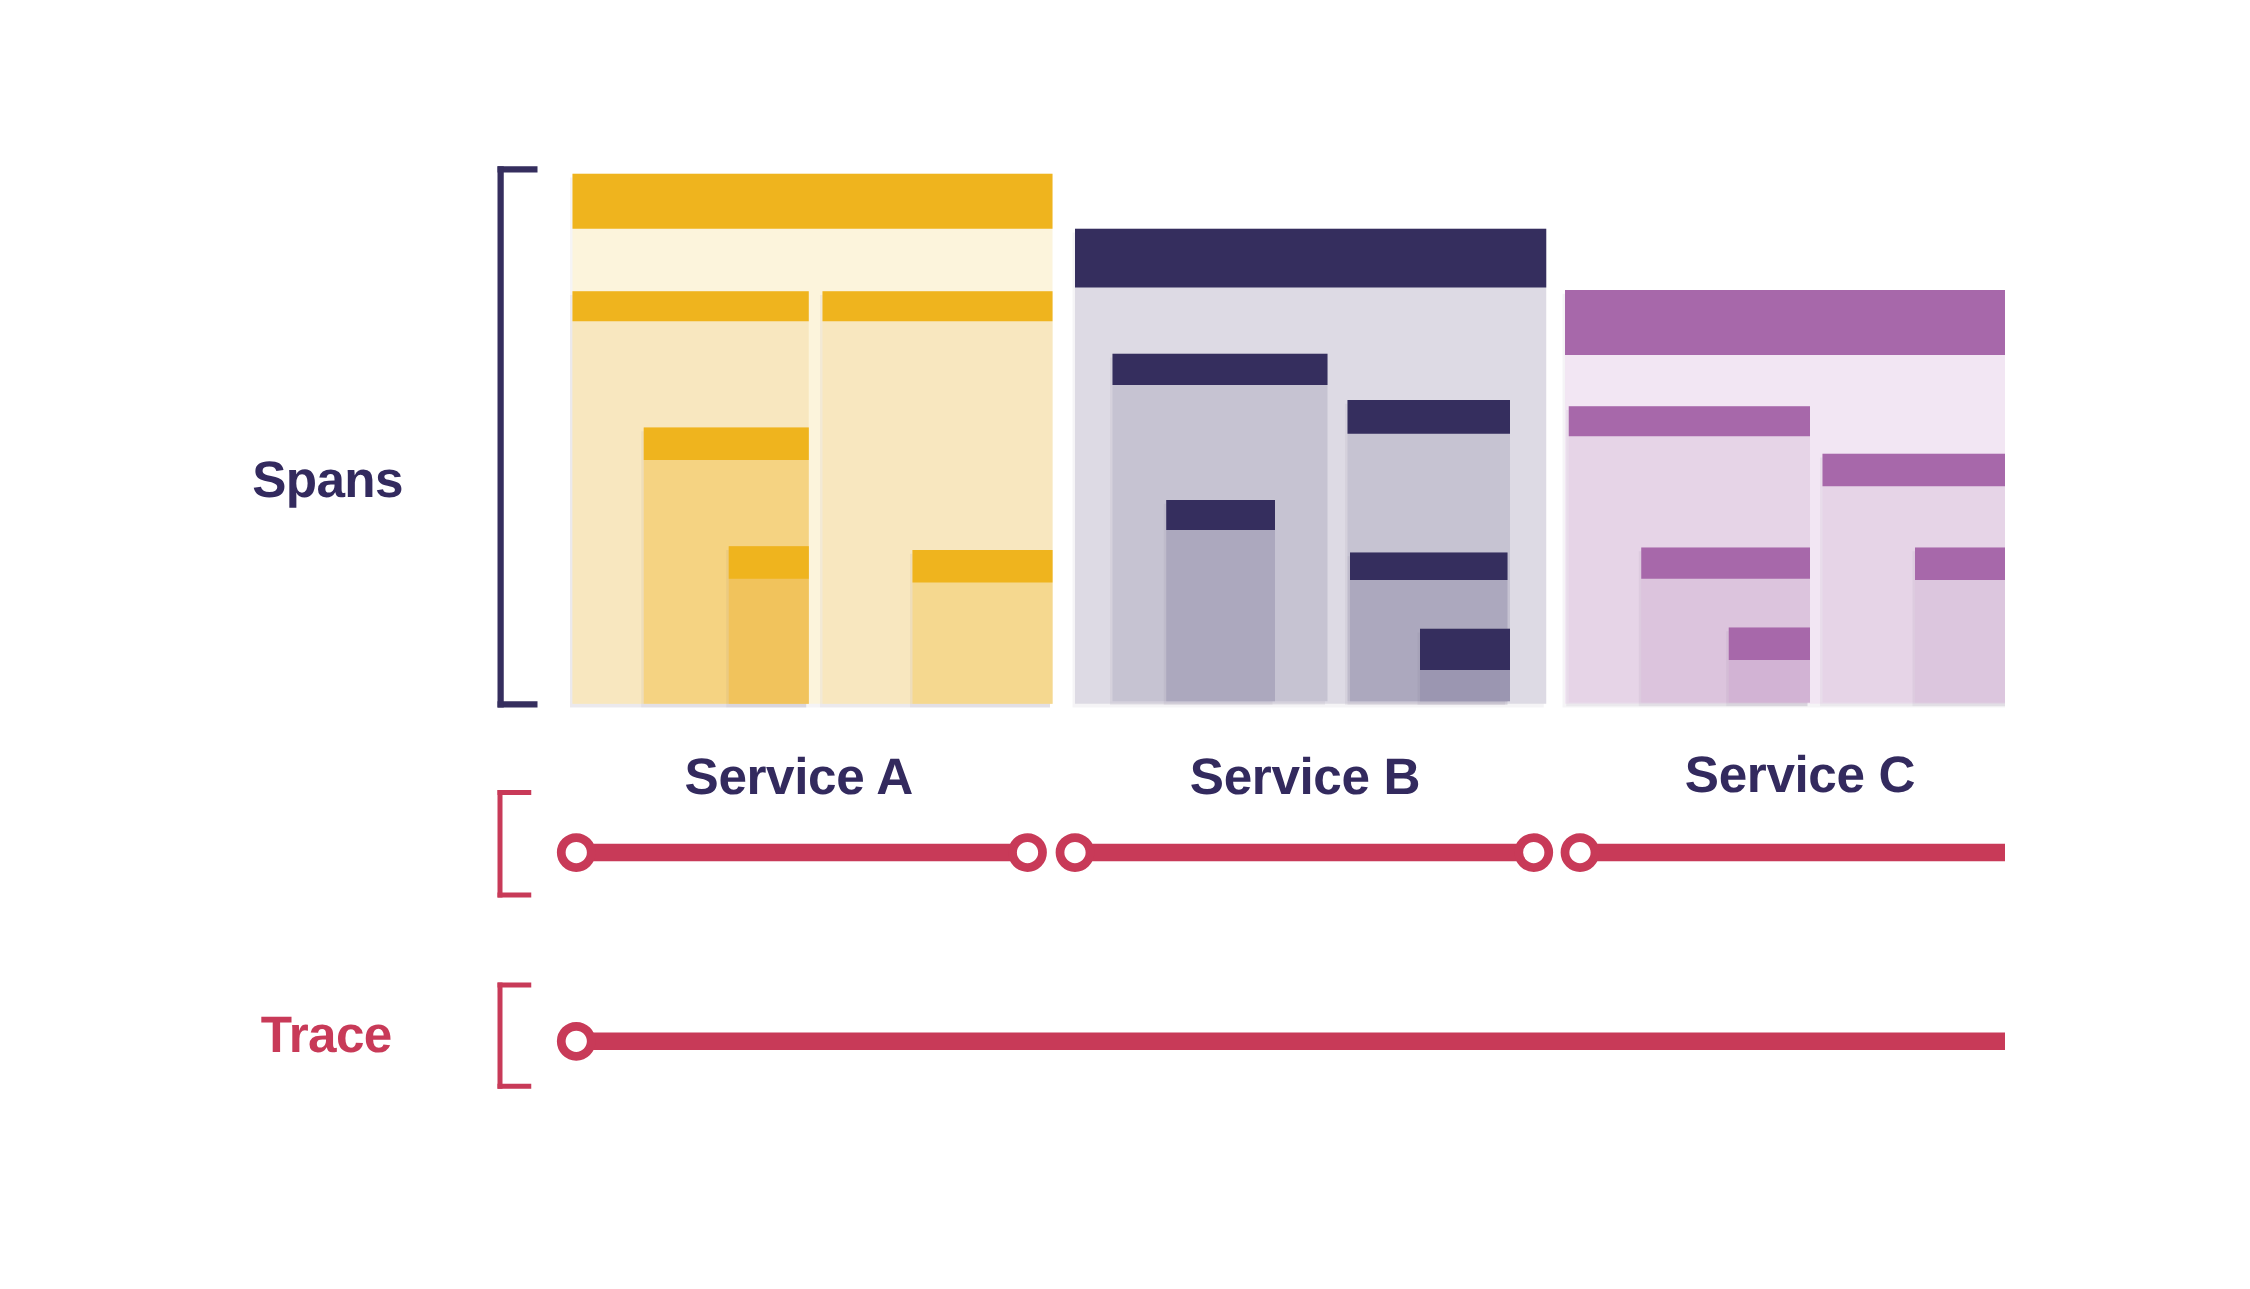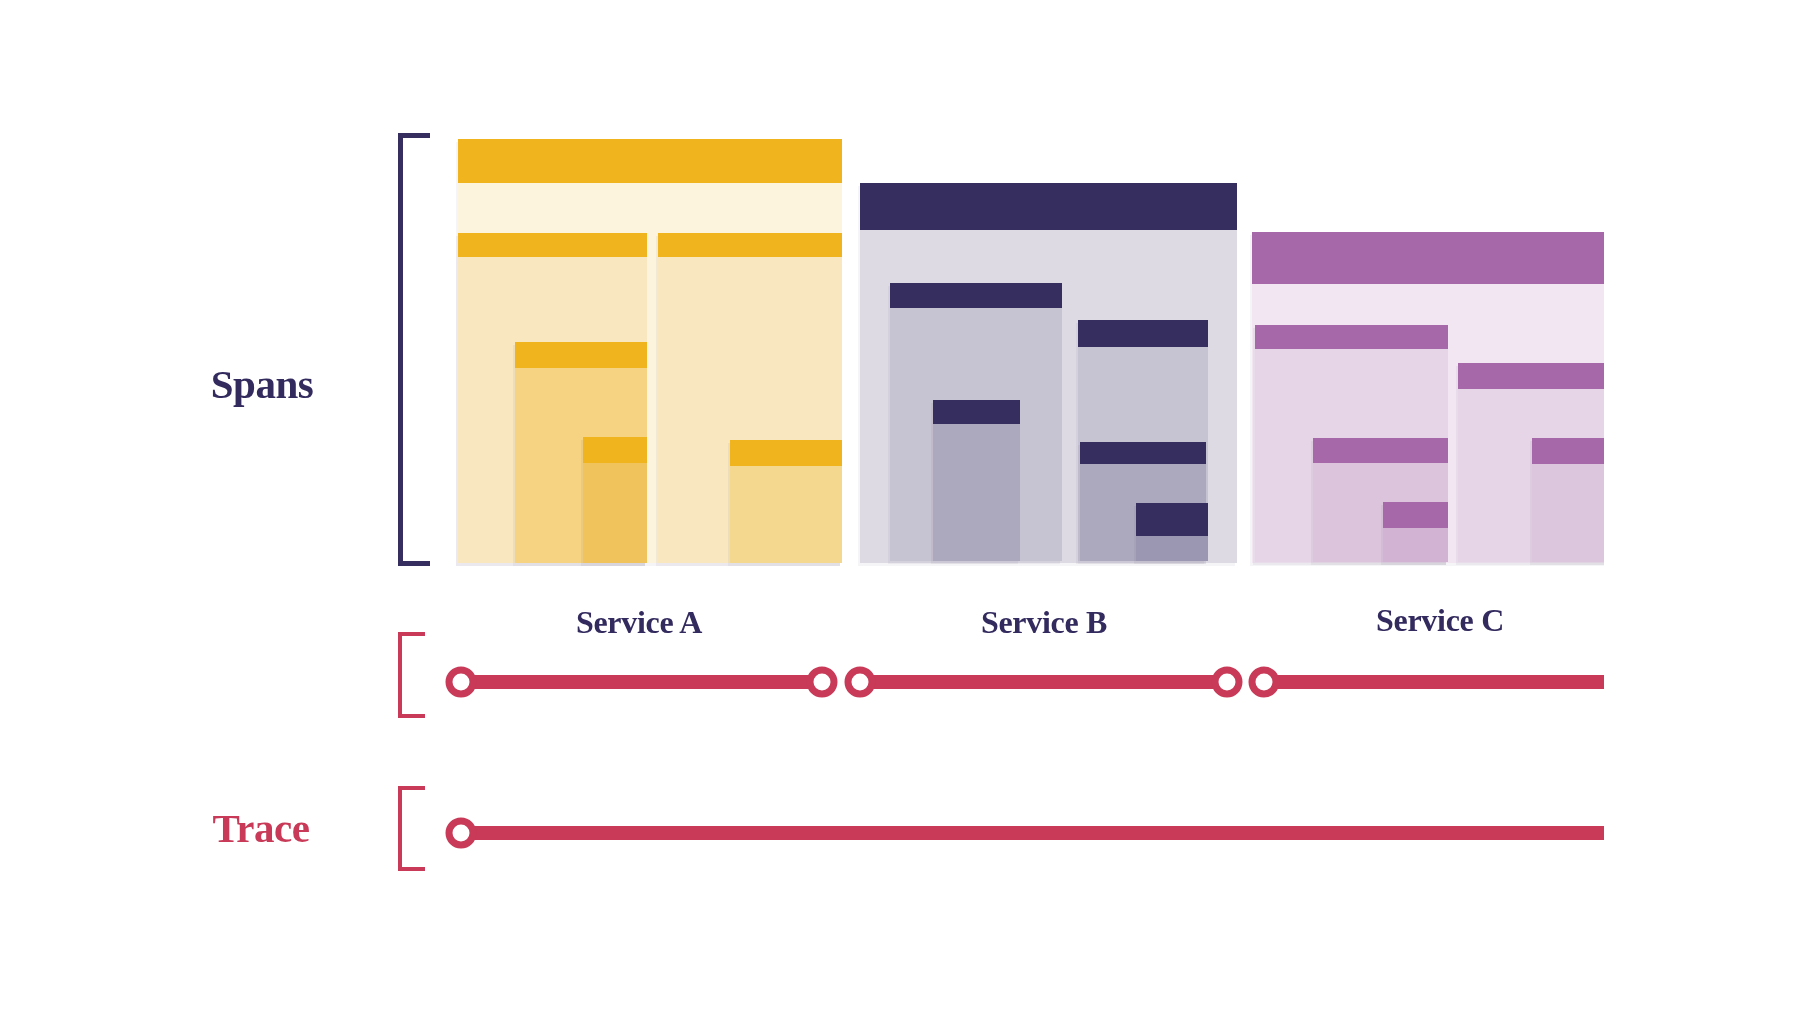--- a/index.html
+++ b/index.html
@@ -1,29 +1,29 @@
 <!DOCTYPE html>
 <html><head>
 <meta charset="utf-8">
 <style>
   html,body{margin:0;padding:0;background:#ffffff;}
   #stage{
     position:relative;width:1604px;height:1031px;background:#ffffff;
-    font-family:Liberation Serif, serif;overflow:hidden;
+    font-family:Liberation Sans, sans-serif;overflow:hidden;
   }
   .row-label{
     position:absolute;transform:translate(-50%,-50%);
     font-weight:700;font-size:41px;letter-spacing:-0.5px;white-space:nowrap;
   }
   .spans-label{left:262px;top:384px;color:#332A5E;}
   .transactions-label{left:229px;top:670px;color:#C83A58;}
   .trace-label{left:261px;top:828px;color:#C83A58;}
   .service-label{
     position:absolute;transform:translate(-50%,-50%);
-    font-weight:700;font-size:32px;color:#332A5E;letter-spacing:-0.3px;white-space:nowrap;
+    font-weight:700;font-size:41px;color:#332A5E;letter-spacing:-0.3px;white-space:nowrap;
   }
   .span-block{
     position:absolute;
     box-shadow:-2px 3px 0 rgba(80,60,100,0.06);
   }
   .span-header{width:100%;}
   .tl-bar{position:absolute;height:14px;background:#C83A58;border-radius:2px;}
   .tl-circle{
     position:absolute;width:31px;height:31px;border-radius:50%;
     background:#ffffff;border:7px solid #C83A58;box-sizing:border-box;

